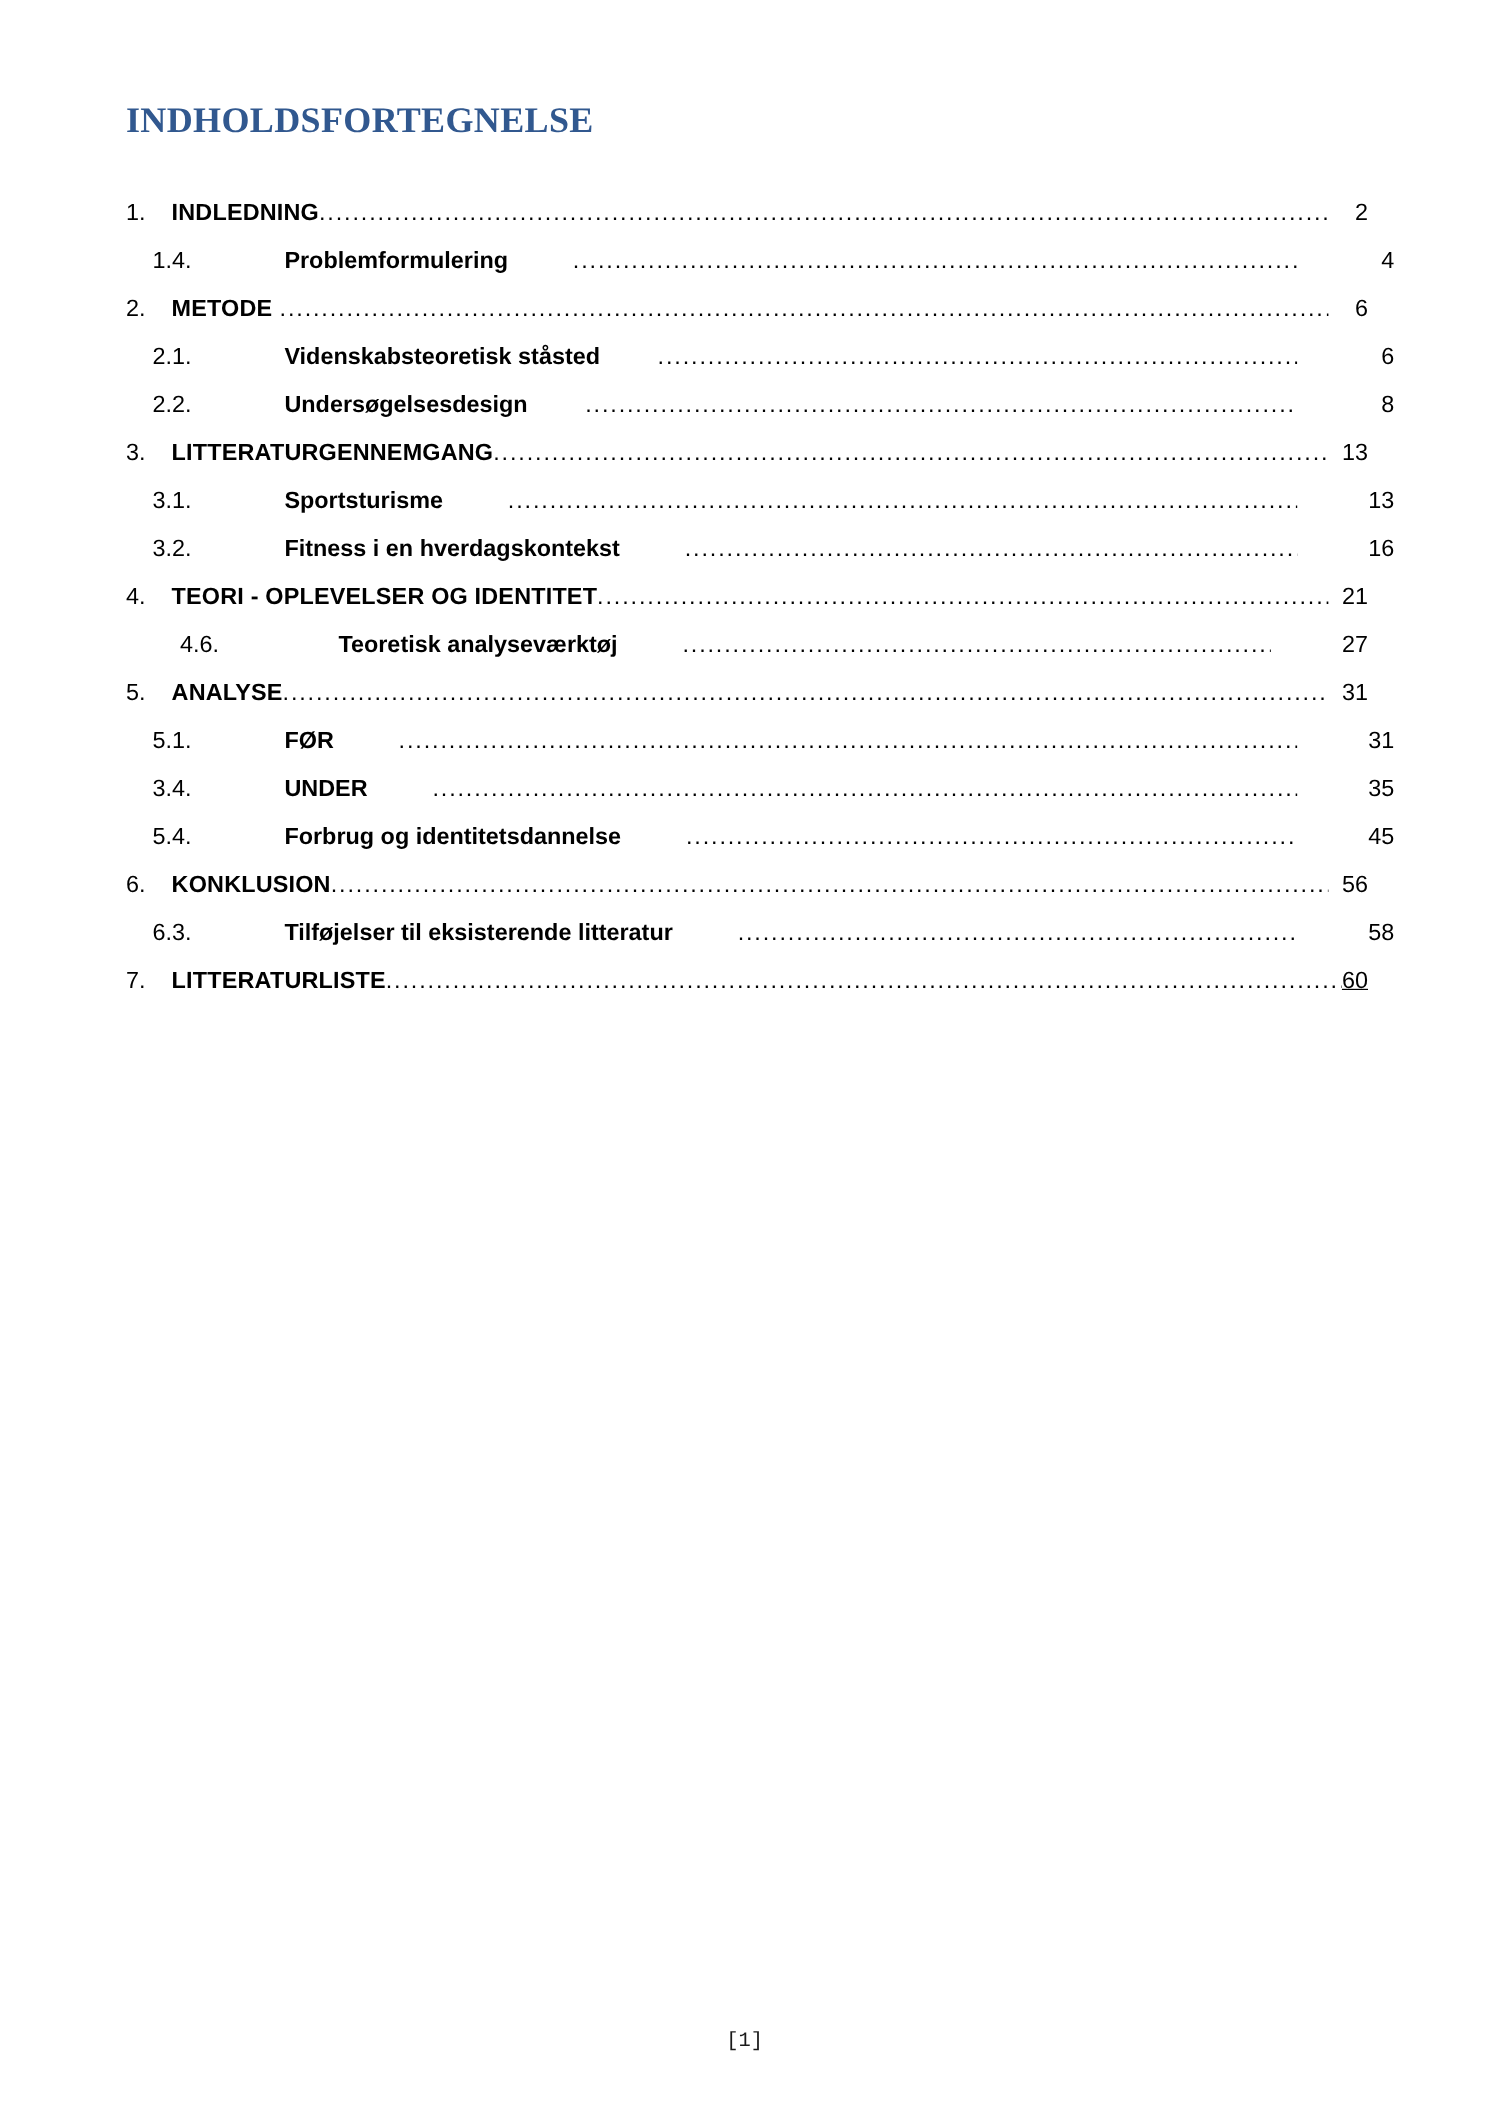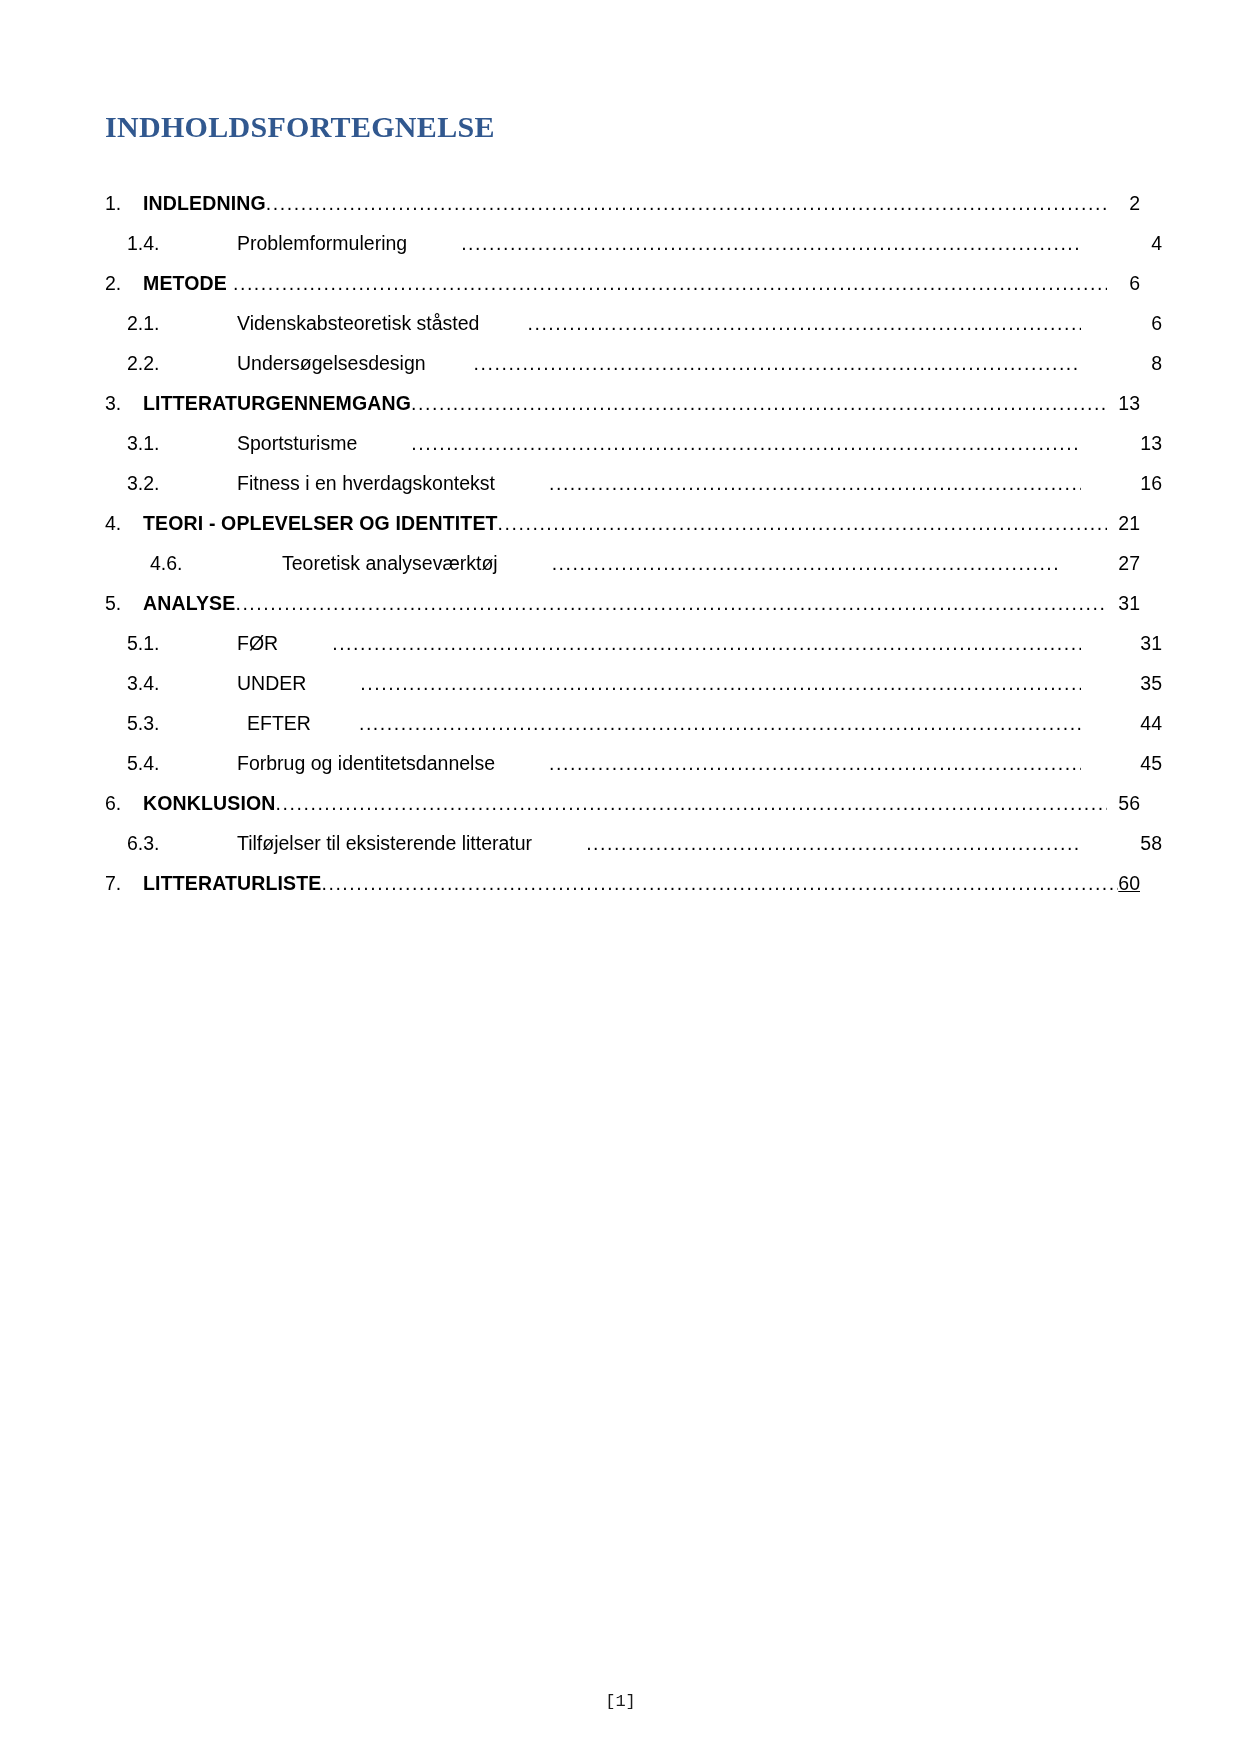--- a/index.html
+++ b/index.html
@@ -31,21 +31,21 @@
     width: 1035px;
   }
 
   .toc-title {
     font-family: "Liberation Serif", serif;
     font-size: 30px;
     font-weight: bold;
     color: #31588F;
     letter-spacing: 0.3px;
     margin: 0;
-    padding-top: 112px;
+    padding-top: 86px;
     line-height: 1.0;
     white-space: nowrap;
   }
 
   .toc-list {
     margin: 0;
     padding: 0;
     list-style: none;
     padding-top: 52px;
   }
@@ -108,21 +108,21 @@
   
   .lvl2 {
     padding-left: 22px;
     gap: 48px;
   }
   .lvl2 .toc-num {
     font-weight: normal;
     width: 62px;
   }
   .lvl2 .toc-label {
-    font-weight: normal;
+    font-weight: bold;
   }
 
   
   .lvl2.flush {
     padding-left: 0;
   }
   .lvl2.flush .toc-num {
     width: 84px;
     margin-left: 45px;
   }
@@ -242,26 +242,20 @@
           <span class="toc-label">FØR</span>
           <span class="toc-leader"></span>
           <span class="toc-page">31</span>
         </li>
         <li class="toc-row lvl2 gap-before-dots spaced-page">
           <span class="toc-num">3.4.</span>
           <span class="toc-label">UNDER</span>
           <span class="toc-leader"></span>
           <span class="toc-page">35</span>
         </li>
-        <li class="toc-row lvl2 no-gap extra-indent spaced-page">
-          <span class="toc-num">5.3.</span>
-          <span class="toc-label">EFTER</span>
-          <span class="toc-leader"></span>
-          <span class="toc-page">44</span>
-        </li>
         <li class="toc-row lvl2 gap-before-dots spaced-page">
           <span class="toc-num">5.4.</span>
           <span class="toc-label">Forbrug og identitetsdannelse</span>
           <span class="toc-leader"></span>
           <span class="toc-page">45</span>
         </li>
         <li class="toc-row lvl1 no-gap spaced-page">
           <span class="toc-num">6.</span>
           <span class="toc-label">KONKLUSION</span>
           <span class="toc-leader"></span>

